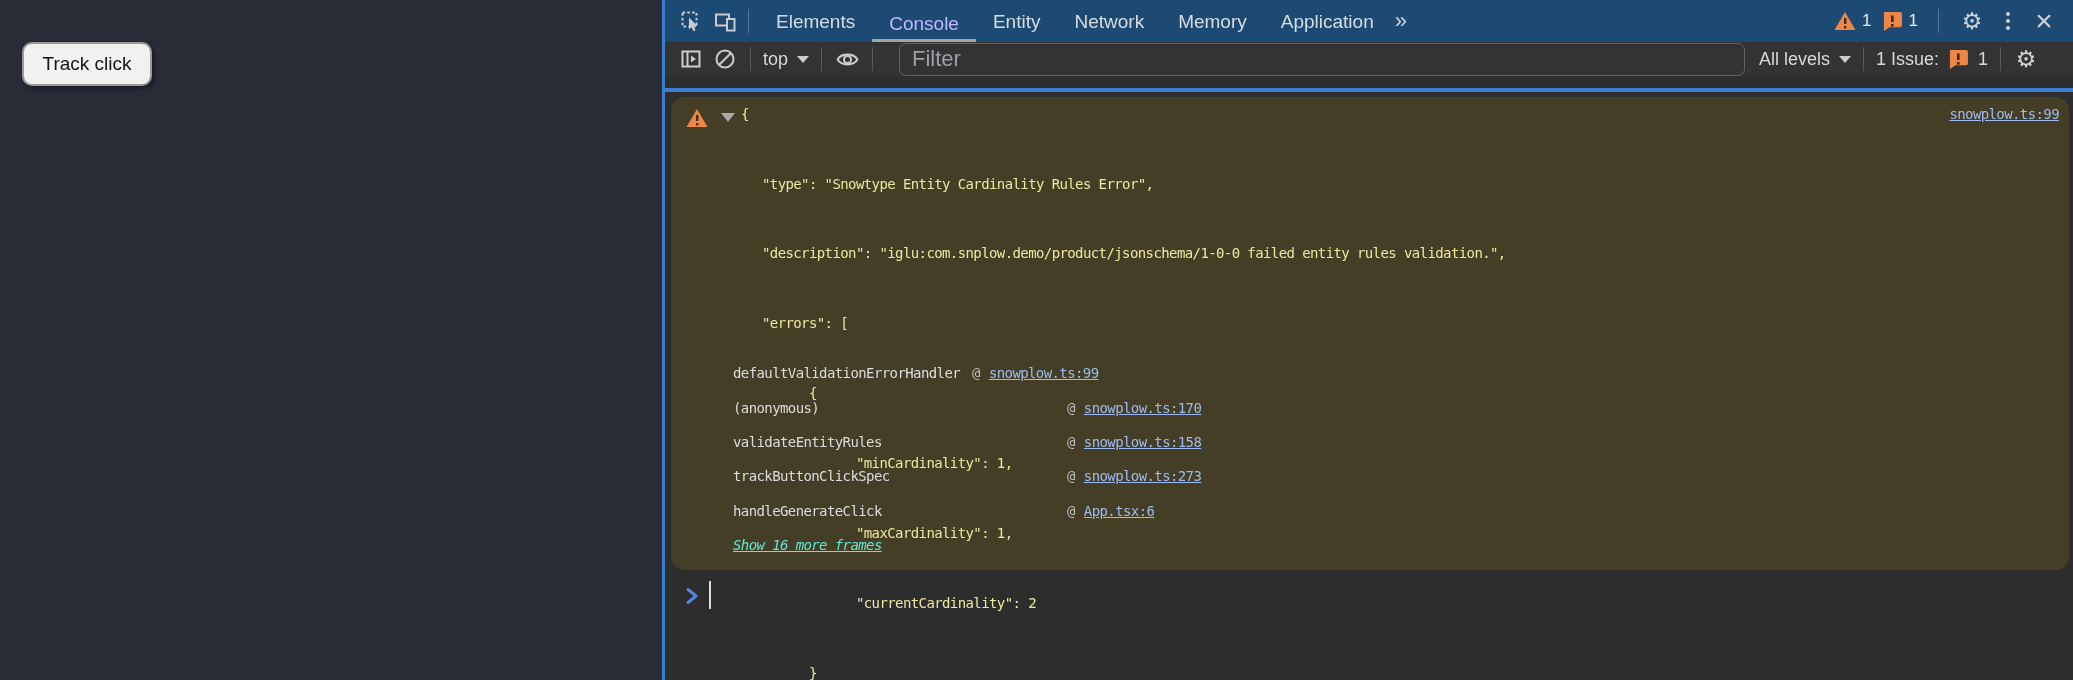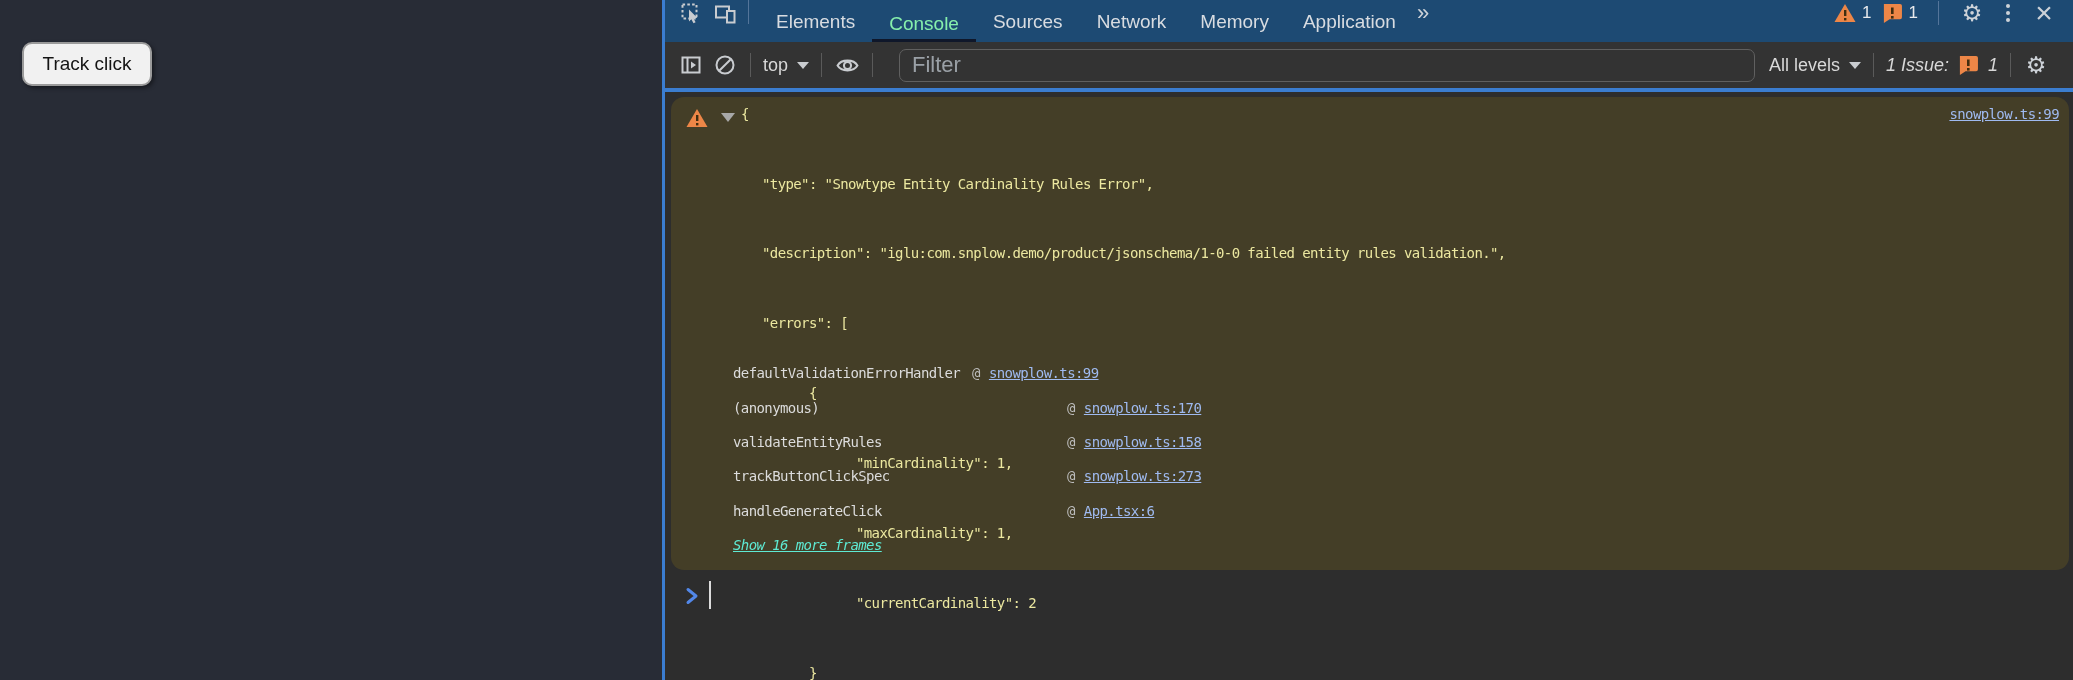--- a/index.html
+++ b/index.html
@@ -12,46 +12,46 @@
     position:absolute; left:22px; top:42px; width:130px; height:44px;
     background:#f1f1f1; border:2px solid #9a9a9a; border-radius:10px;
     box-shadow:2px 2px 4px rgba(0,0,0,.45);
     font-family:"Liberation Sans",sans-serif; font-size:19px; color:#141414; cursor:pointer;
   }
 
   
   .devtools { position:absolute; left:662px; top:0; width:1411px; height:680px; background:#2d2d2d; border-left:3px solid #3b7dd0; }
 
   
-  .tabbar { position:absolute; left:0; top:0; right:0; height:42px; background:#1d4a73; display:flex; align-items:flex-start; padding:0 16px 0 13px; }
+  .tabbar { position:absolute; left:0; top:0; right:0; height:42px; background:#1d4a73; display:flex; align-items:center; padding:0 16px 0 13px; }
   .ico { width:26px; height:26px; display:flex; align-items:center; justify-content:center; flex:none; cursor:pointer; }
   .ico svg { display:block; }
   .vsep { width:1px; height:24px; background:#54759a; margin:0 10px; flex:none; }
   .vsep2 { width:1px; height:24px; background:#5a5a5a; margin:0 12px; flex:none; }
   .tab { height:42px; line-height:44px; padding:0 17px; font-size:19px; color:#d8dce1; cursor:pointer; flex:none; }
-  .tab.active { color:#86efac; border-bottom:3px solid #0f172a; line-height:47px; }
+  .tab.active { color:#c4b5fd; border-bottom:3px solid #a3a3a3; line-height:47px; }
   .more-tabs { font-size:22px; color:#cdd2d8; margin-left:4px; cursor:pointer; flex:none; }
   .right-cluster { margin-left:auto; display:flex; align-items:center; gap:10px; }
   .count-badge { display:flex; align-items:center; gap:6px; cursor:pointer; }
   .count-badge .num { font-size:17px; color:#e8eaed; }
   .dots-icon { width:26px; height:26px; position:relative; cursor:pointer; }
   .dots-icon i { position:absolute; left:11px; top:11px; width:4px; height:4px; border-radius:50%; background:#cdd2d8; box-shadow:0 -7px 0 #cdd2d8, 0 7px 0 #cdd2d8; }
   .close-x { font-size:30px; color:#cdd2d8; line-height:26px; width:26px; text-align:center; cursor:pointer; }
   .gear { font-size:23px; color:#cdd2d8; line-height:26px; width:26px; text-align:center; cursor:pointer; }
 
   
-  .toolbar { position:absolute; left:0; top:42px; right:0; height:46px; background:#333333; display:flex; align-items:center; padding:0 24px 0 13px; }
+  .toolbar { position:absolute; left:0; top:42px; right:0; height:34px; background:#333333; display:flex; align-items:center; padding:0 34px 0 13px; }
   .tool-label { font-size:18px; color:#d8d8d8; display:flex; align-items:center; gap:9px; cursor:pointer; flex:none; }
   .caret-down { width:0; height:0; border-left:6px solid transparent; border-right:6px solid transparent; border-top:7px solid #c9ccd0; display:inline-block; }
   .filter-input {
     flex:1; height:33px; margin:0 14px; background:transparent; border:1px solid #606060; border-radius:7px;
     padding:0 12px; font-family:"Liberation Sans",sans-serif; font-size:22px; color:#e0e0e0; outline:none; min-width:100px;
   }
   .filter-input::placeholder { color:#9aa0a6; }
-  .issue-group { display:flex; align-items:flex-end; gap:9px; font-size:18px; color:#d8d8d8; cursor:pointer; flex:none;font-style:italic; }
+  .issue-group { display:flex; align-items:flex-end; gap:9px; font-size:18px; color:#d8d8d8; cursor:pointer; flex:none; }
 
   
   .blue-line { position:absolute; left:0; top:88px; right:0; height:4px; background:#3b7dd0; }
 
   
   .console-area { position:absolute; left:0; top:92px; right:0; bottom:0; background:#2d2d2d; }
   .warn-card { position:absolute; left:6px; top:5px; width:1398px; height:473px; background:#443e27; border-radius:13px; }
   .mono { font-family:"DejaVu Sans Mono",monospace; font-size:14px; letter-spacing:-0.6px; }
   .warn-row1 { position:absolute; left:0; top:8px; right:0; height:26px; }
   .warn-tri { position:absolute; left:15px; top:3px; }
@@ -93,21 +93,21 @@
       <span style="width:8px"></span>
       <span class="ico">
         <svg width="24" height="24" viewBox="0 0 24 24">
           <rect x="3" y="5.5" width="13" height="11" fill="none" stroke="#c9ccd0" stroke-width="2"></rect>
           <rect x="14" y="10" width="7.5" height="11.5" fill="#1d4a73" stroke="#c9ccd0" stroke-width="2"></rect>
         </svg>
       </span>
       <span class="vsep"></span>
       <span class="tab">Elements</span>
       <span class="tab active">Console</span>
-      <span class="tab">Sources</span>
+      <span class="tab">Entity</span>
       <span class="tab">Network</span>
       <span class="tab">Memory</span>
       <span class="tab">Application</span>
       <span class="more-tabs">»</span>
 
       <span class="right-cluster">
         <span class="count-badge">
           <svg width="22" height="20" viewBox="0 0 22 20">
             <polygon points="11,1 21.5,19 0.5,19" fill="#ed8647"></polygon>
             <rect x="10" y="7" width="2.4" height="6" fill="#402d10"></rect>

